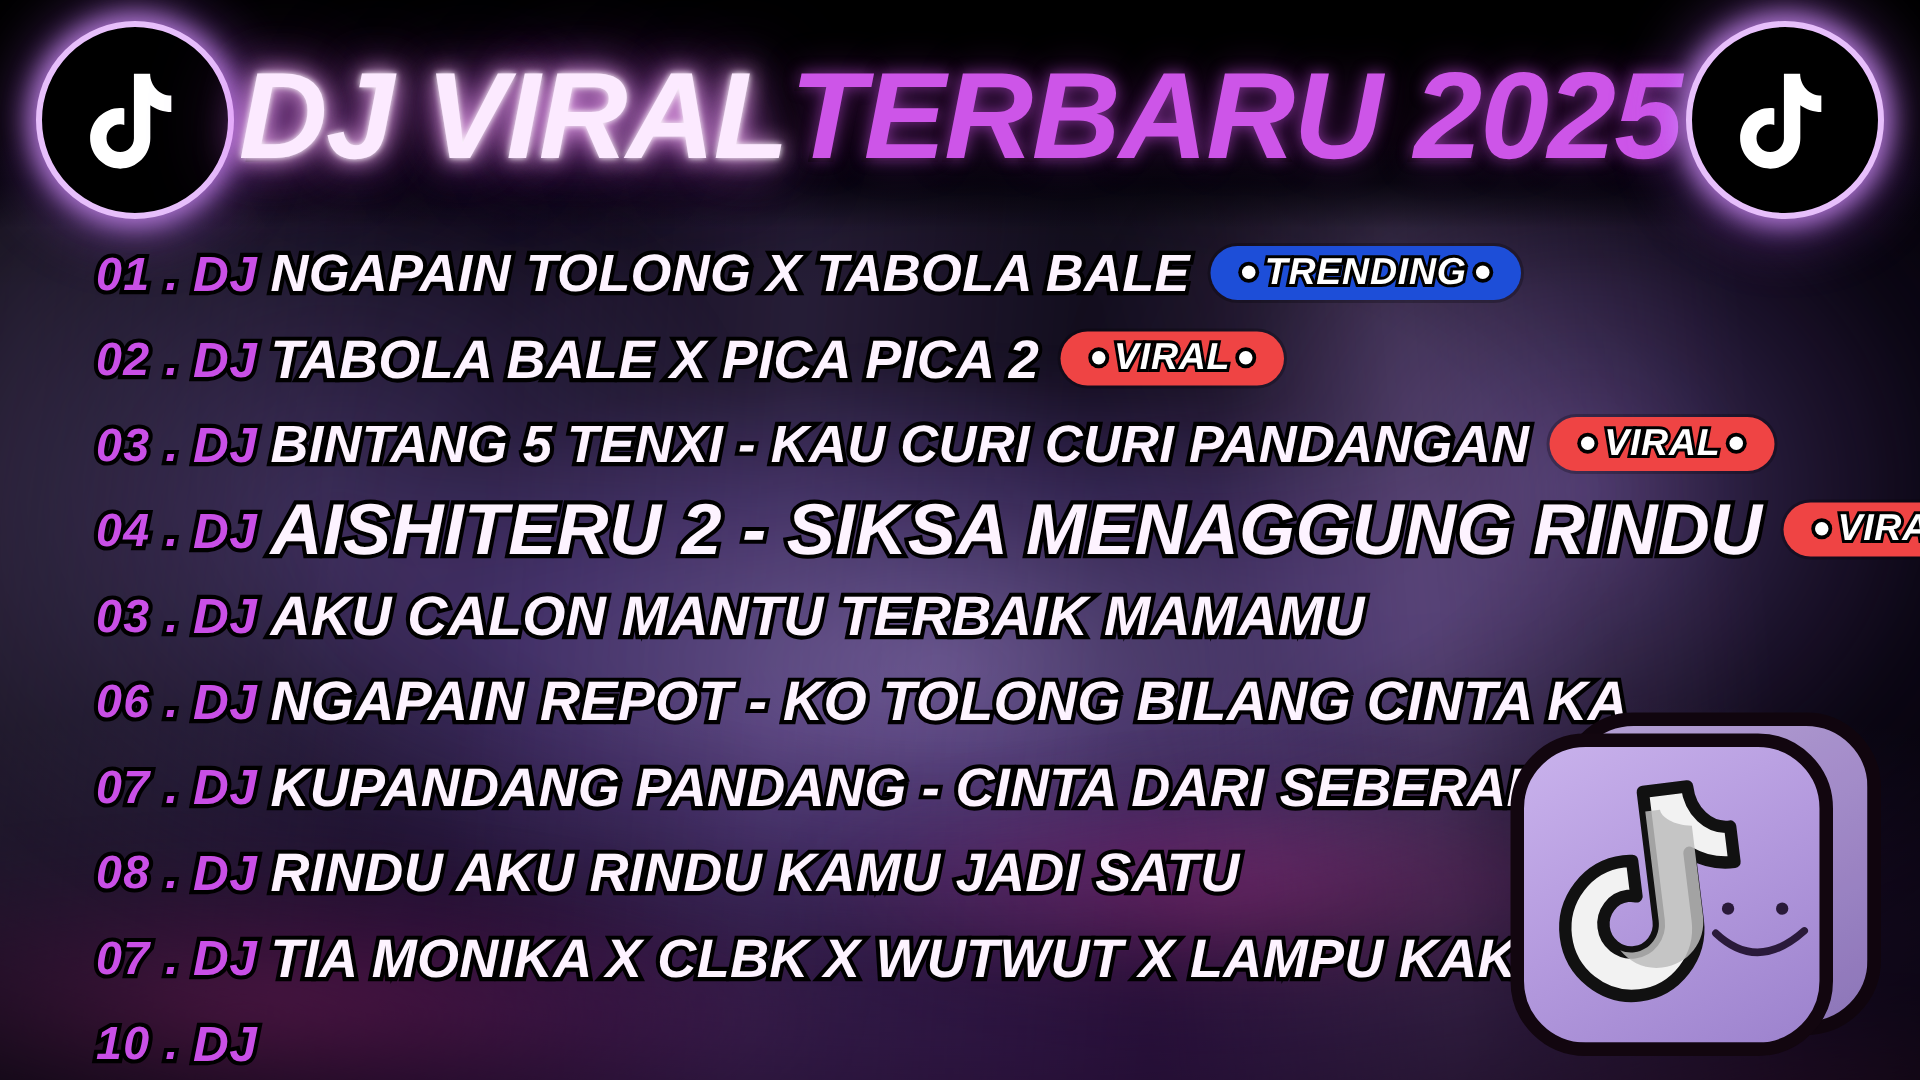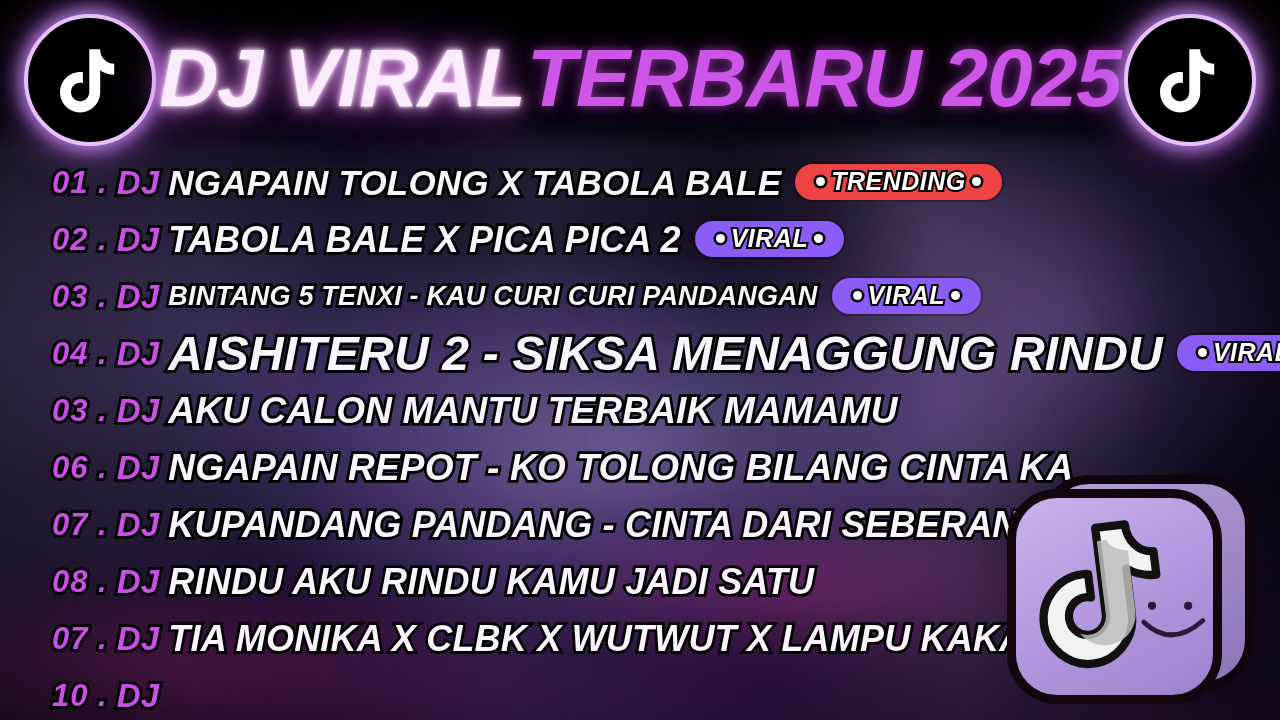--- a/index.html
+++ b/index.html
@@ -95,21 +95,21 @@
     color:#cd55e8;
     -webkit-text-stroke:5px #000;
     paint-order:stroke fill;
     text-shadow:
       0 0 10px rgba(205,85,232,.55),
       0 0 26px rgba(180,50,220,.40);
   }
 
   
   .tracklist{
-    position:absolute;left:0;top:150px;width:1128px;height:570px;
+    position:absolute;left:12px;top:150px;width:1128px;height:570px;
     padding:4px 0 0 0;
   }
   .row{
     display:flex;align-items:center;
     height:57px;
     padding-left:52px;
     white-space:nowrap;
   }
   .num, .dj, .song{
     font-weight:700;font-style:italic;
@@ -128,21 +128,21 @@
     margin-left:9px;
     margin-right:9px;
   }
   .song{
     color:#fdf3ff;
     font-size:35px;
   }
   
   .row.s1 .song{font-size:35px;}
   .row.s2 .song{font-size:36px;}
-  .row.s3 .song{font-size:27px;}
+  .row.s3 .song{font-size:35px;}
   .row.s4 .song{font-size:48px;}
   .row.s5 .song{font-size:37px;}
   .row.s6 .song{font-size:37px;}
   .row.s7 .song{font-size:36px;}
   .row.s8 .song{font-size:36px;}
   .row.s9 .song{font-size:36px;}
   .row.s10 .song{font-size:36px;}
 
   
   .badge{
@@ -161,22 +161,22 @@
     top:-1px;
   }
   .badge .dot{
     display:inline-block;
     width:9px;height:9px;border-radius:50%;
     background:#ffffff;
     box-shadow:0 0 0 2.5px #000;
     margin:0 6px;
     flex:0 0 auto;
   }
-  .badge-trending{background:#ef4444;box-shadow:0 0 0 2px rgba(0,0,0,.25);}
-  .badge-viral{background:#8b5cf6;box-shadow:0 0 0 2px rgba(0,0,0,.25);font-style:italic;}
+  .badge-trending{background:#1d4ed8;box-shadow:0 0 0 2px rgba(0,0,0,.25);}
+  .badge-viral{background:#ef4444;box-shadow:0 0 0 2px rgba(0,0,0,.25);font-style:italic;}
 
   
   .tt-app{
     position:absolute;right:18px;bottom:8px;
     width:290px;height:252px;
     pointer-events:auto;
   }
   .tt-app .sq{
     position:absolute;
     width:215px;height:215px;

